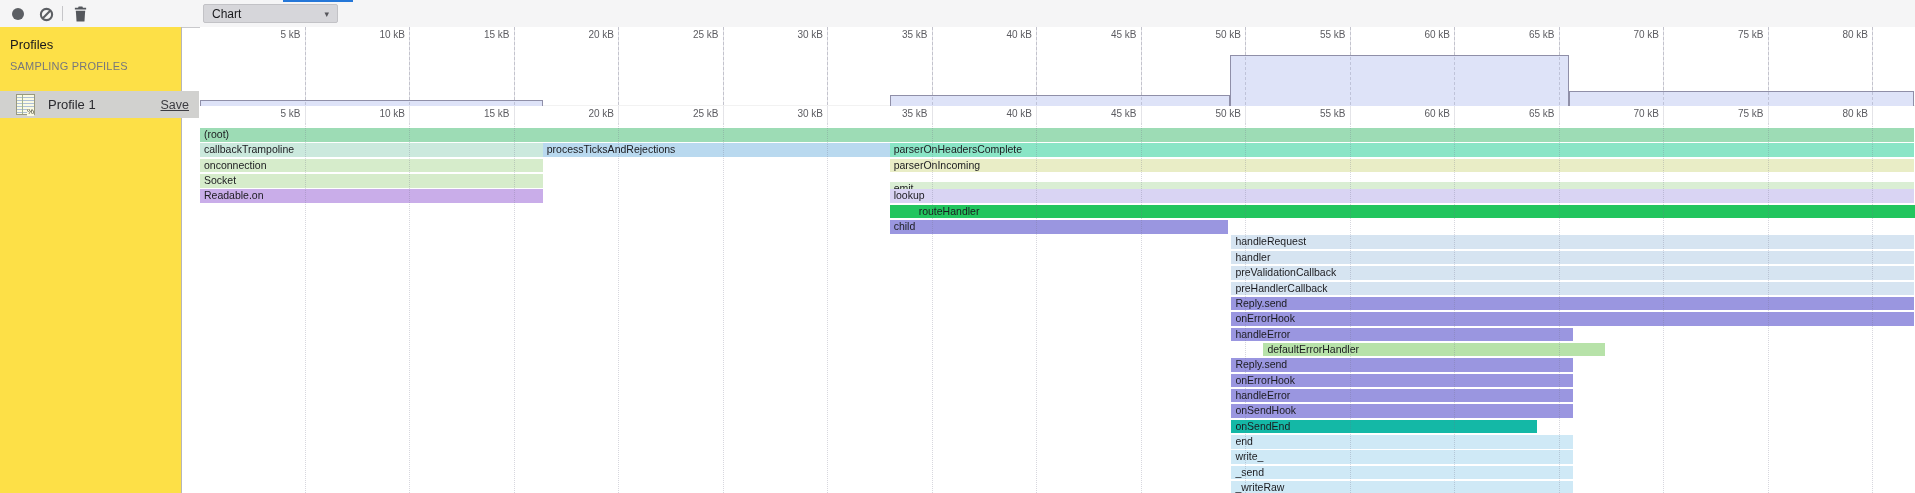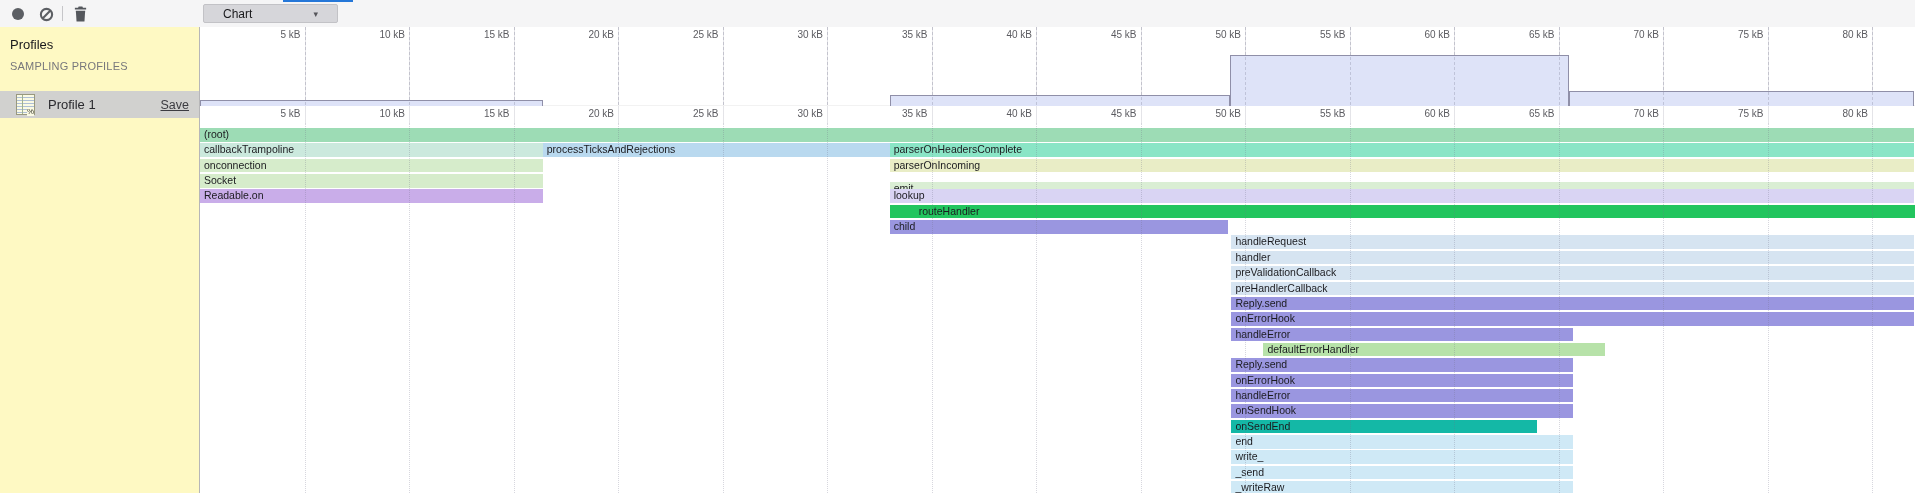--- a/index.html
+++ b/index.html
@@ -8,25 +8,25 @@
     font-family:"Liberation Sans",sans-serif;overflow:hidden;
     -webkit-font-smoothing:antialiased;
   }
   
   #toolbar{position:absolute;left:0;top:0;width:1915px;height:27px;background:#f5f5f6;border-bottom:1px solid #c9c9cc;}
   .tb-btn{position:absolute;top:5px;width:18px;height:18px;display:flex;align-items:center;justify-content:center;cursor:pointer;}
   #tab-indicator{position:absolute;left:283px;top:0;width:70px;height:2px;background:#2577d8;}
   #tb-sep{position:absolute;left:62px;top:6px;width:1px;height:15px;background:#c6c6c9;}
   #view-select{
     position:absolute;left:203px;top:4px;width:135px;height:19px;background:#d6d6da;border:1px solid #c2c2c6;border-radius:2px;
-    font-size:12px;color:#19191c;display:flex;align-items:center;padding:0 19px;box-sizing:border-box;cursor:pointer;
+    font-size:12px;color:#19191c;display:flex;align-items:center;padding:0 8px;box-sizing:border-box;cursor:pointer;
   }
   #view-select .arrow{margin-left:auto;font-size:9px;color:#55555a;}
   
-  #sidebar{position:absolute;left:0;top:27px;width:200px;height:466px;background:#fef9c3;border-right:1px solid #b6b6b8;box-sizing:border-box;}
+  #sidebar{position:absolute;left:0;top:27px;width:182px;height:466px;background:#fde047;border-right:1px solid #b6b6b8;box-sizing:border-box;}
   #sidebar-heading{position:absolute;left:10px;top:10px;font-size:13px;color:#18181b;}
   #sidebar-section{position:absolute;left:10px;top:33px;font-size:11px;color:#77777c;letter-spacing:.2px;}
   #profile-row{position:absolute;left:0;top:64px;width:199px;height:27px;background:#d1d1cf;display:flex;align-items:center;cursor:pointer;}
   #profile-icon{
     position:relative;margin-left:16px;width:19px;height:21px;background:#fafae4;border:1px solid #98987e;box-sizing:border-box;
     background-image:repeating-linear-gradient(to bottom,transparent 0 2px,#aebfd6 2px 3px);
   }
   #profile-icon:before{content:"";position:absolute;left:5px;top:0;width:1px;height:100%;background:#9fb08f;}
   #profile-icon .pct{position:absolute;right:0px;bottom:-2px;font-size:8px;color:#3c3c30;background:#fafae4;line-height:8px;}
   #profile-name{margin-left:13px;font-size:13px;color:#2a2a2e;}

